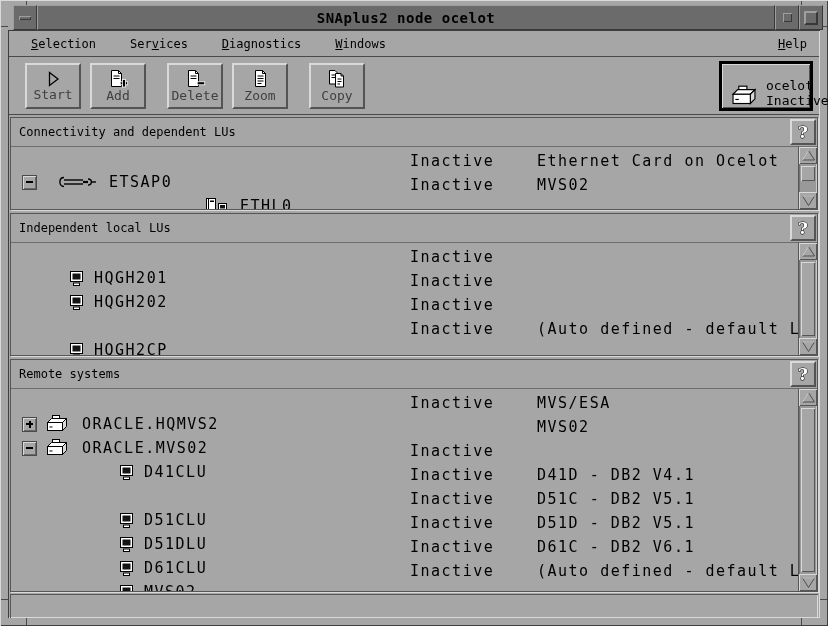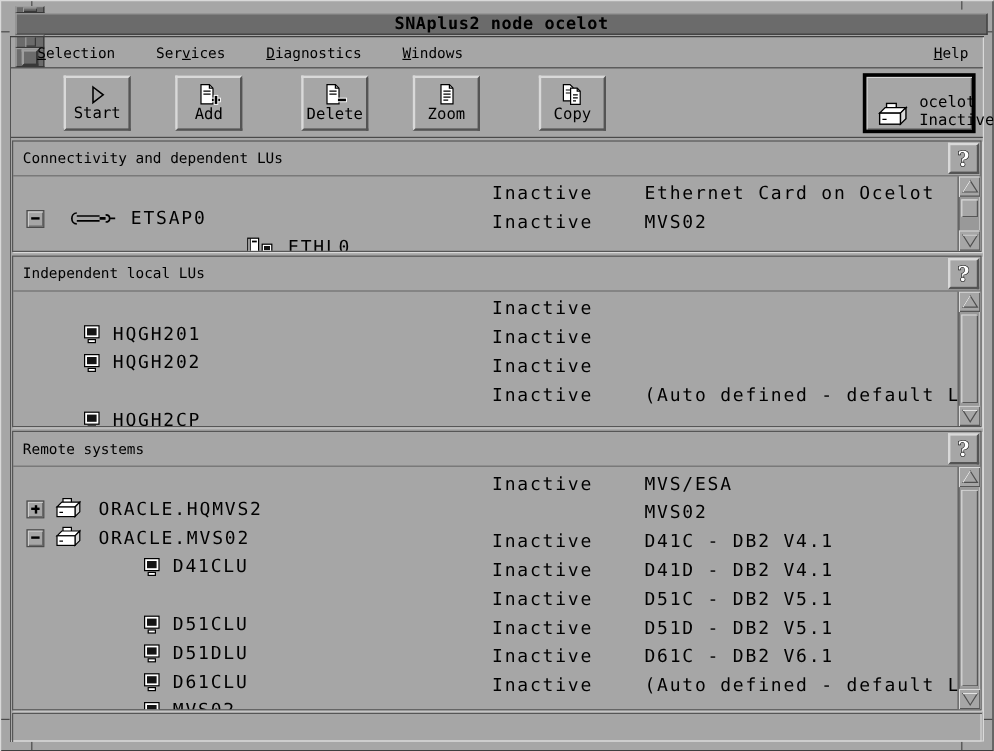--- a/index.html
+++ b/index.html
@@ -15,21 +15,21 @@
   .n-t1{left:26px;top:1px;width:1px;height:7px}
   .n-t2{right:26px;top:1px;width:1px;height:7px}
   .n-b1{left:26px;bottom:1px;width:1px;height:7px}
   .n-b2{right:26px;bottom:1px;width:1px;height:7px}
   .n-l1{top:26px;left:1px;height:1px;width:7px}
   .n-l2{bottom:26px;left:1px;height:1px;width:7px}
   .n-r1{top:26px;right:1px;height:1px;width:7px}
   .n-r2{bottom:26px;right:1px;height:1px;width:7px}
 
   
-  .titlebar{position:absolute;top:5px;left:13px;right:5px;height:25px;display:flex;flex-direction:column;}
+  .titlebar{position:absolute;top:5px;left:13px;right:5px;height:25px;display:flex;}
   .tb-piece{background:#6b6b6b;border:1px solid;border-color:#9e9e9e #383838 #383838 #9e9e9e;
             display:flex;align-items:center;justify-content:center;}
   .tb-menu-btn{width:24px;}
   .tb-title{flex:1;font-weight:bold;font-size:14px;letter-spacing:0.5px;}
   .tb-btn{width:24px;}
   .g-dash{width:12px;height:4px;background:#6b6b6b;
           box-shadow: inset 1px 1px 0 #9e9e9e, inset -1px -1px 0 #383838;}
   .g-sq-small{width:9px;height:9px;background:#6b6b6b;
           box-shadow: inset 1px 1px 0 #9e9e9e, inset -1px -1px 0 #383838;}
   .g-sq-big{width:14px;height:14px;border:2px solid;border-color:#9e9e9e #383838 #383838 #9e9e9e;}
@@ -44,21 +44,21 @@
   .menu-left{display:flex;gap:34px;}
   .menu-right{margin-left:auto;}
   .menu-item{cursor:default;white-space:pre;}
   .menu-item .mnemonic{text-decoration:underline;}
 
   .toolbar{height:58px;flex:none;position:relative;display:flex;align-items:center;
     padding-left:16px;border-bottom:1px solid #4a4a4a;}
   .tool-btn{width:56px;height:46px;background:#a6a6a6;
     border:2px solid;border-color:#d9d9d9 #545454 #545454 #d9d9d9;
     display:flex;flex-direction:column;align-items:center;justify-content:center;
-    font-family:inherit;font-size:13px;color:#000000;line-height:14px;margin-left:28px;}
+    font-family:inherit;font-size:13px;color:#404040;line-height:14px;}
   .tool-left{display:flex;align-items:center;}
   .tool-left .tool-btn:nth-of-type(odd){margin-right:9px;}
   .tool-left .tool-btn:nth-of-type(even){margin-right:21px;}
   .node-btn{position:absolute;right:6px;top:4px;width:94px;height:50px;background:#a6a6a6;
     border:3px solid #000;box-shadow: inset 1px 1px 0 #d9d9d9, inset -1px -1px 0 #545454;
     display:flex;align-items:flex-end;padding-left:7px;gap:7px;
     font-family:inherit;font-size:13px;color:#000;}
   .node-text{text-align:left;line-height:15px;}
 
   
@@ -430,21 +430,20 @@
 
   <div class="row sec3-child">
     <div class="tree">
       <span class="ricon"><svg width="17" height="17" viewBox="0 0 17 17">
                       <rect x="2.5" y="1.5" width="12" height="10" fill="#fff" stroke="#000" stroke-width="1"></rect>
                       <rect x="4.5" y="3.5" width="8" height="6" fill="#141414"></rect>
                       <rect x="5.5" y="13" width="6" height="2.5" fill="#fff" stroke="#000" stroke-width="1"></rect>
                     </svg></span><span class="rname">D41CLU</span>
     </div>
     <span class="rstatus">Inactive</span>
-    <span class="rdesc">D41C - DB2 V4.1</span>
   </div>
 
   <div class="row sec3-child">
     <span class="rstatus">Inactive</span>
     <span class="rdesc">D41D - DB2 V4.1</span>
   </div>
 
   <div class="row sec3-child">
     <div class="tree">
       <span class="ricon"><svg width="17" height="17" viewBox="0 0 17 17">

